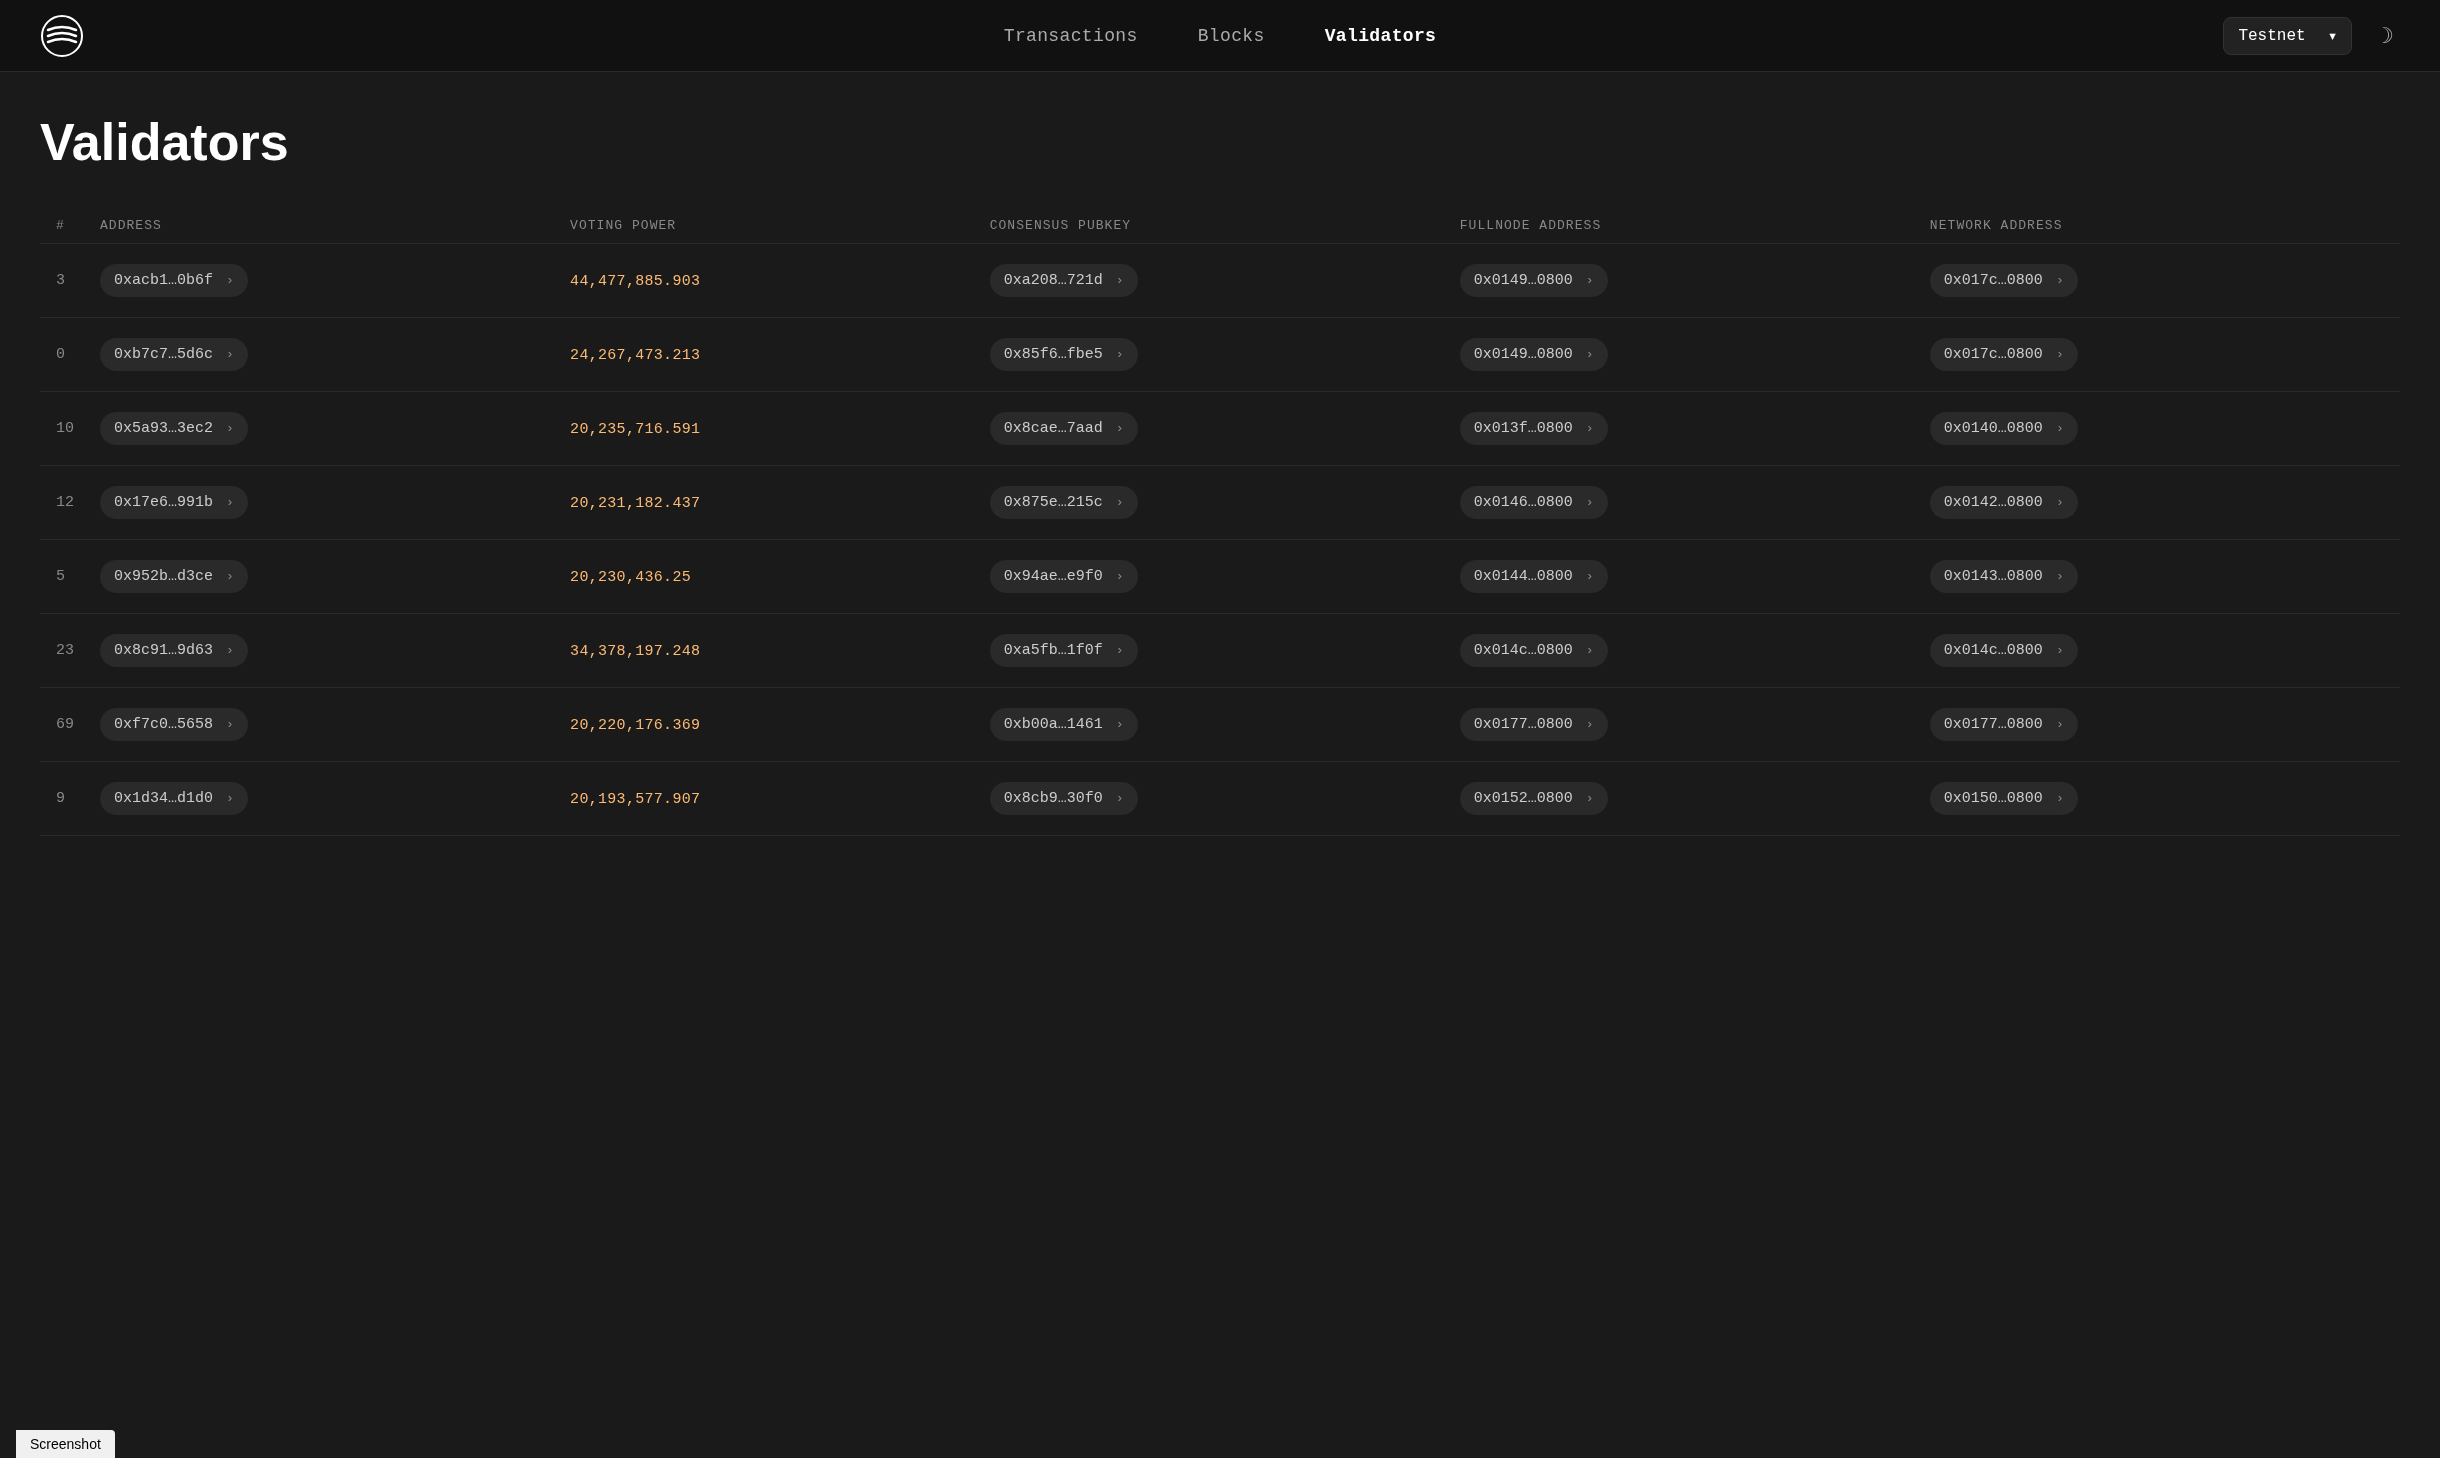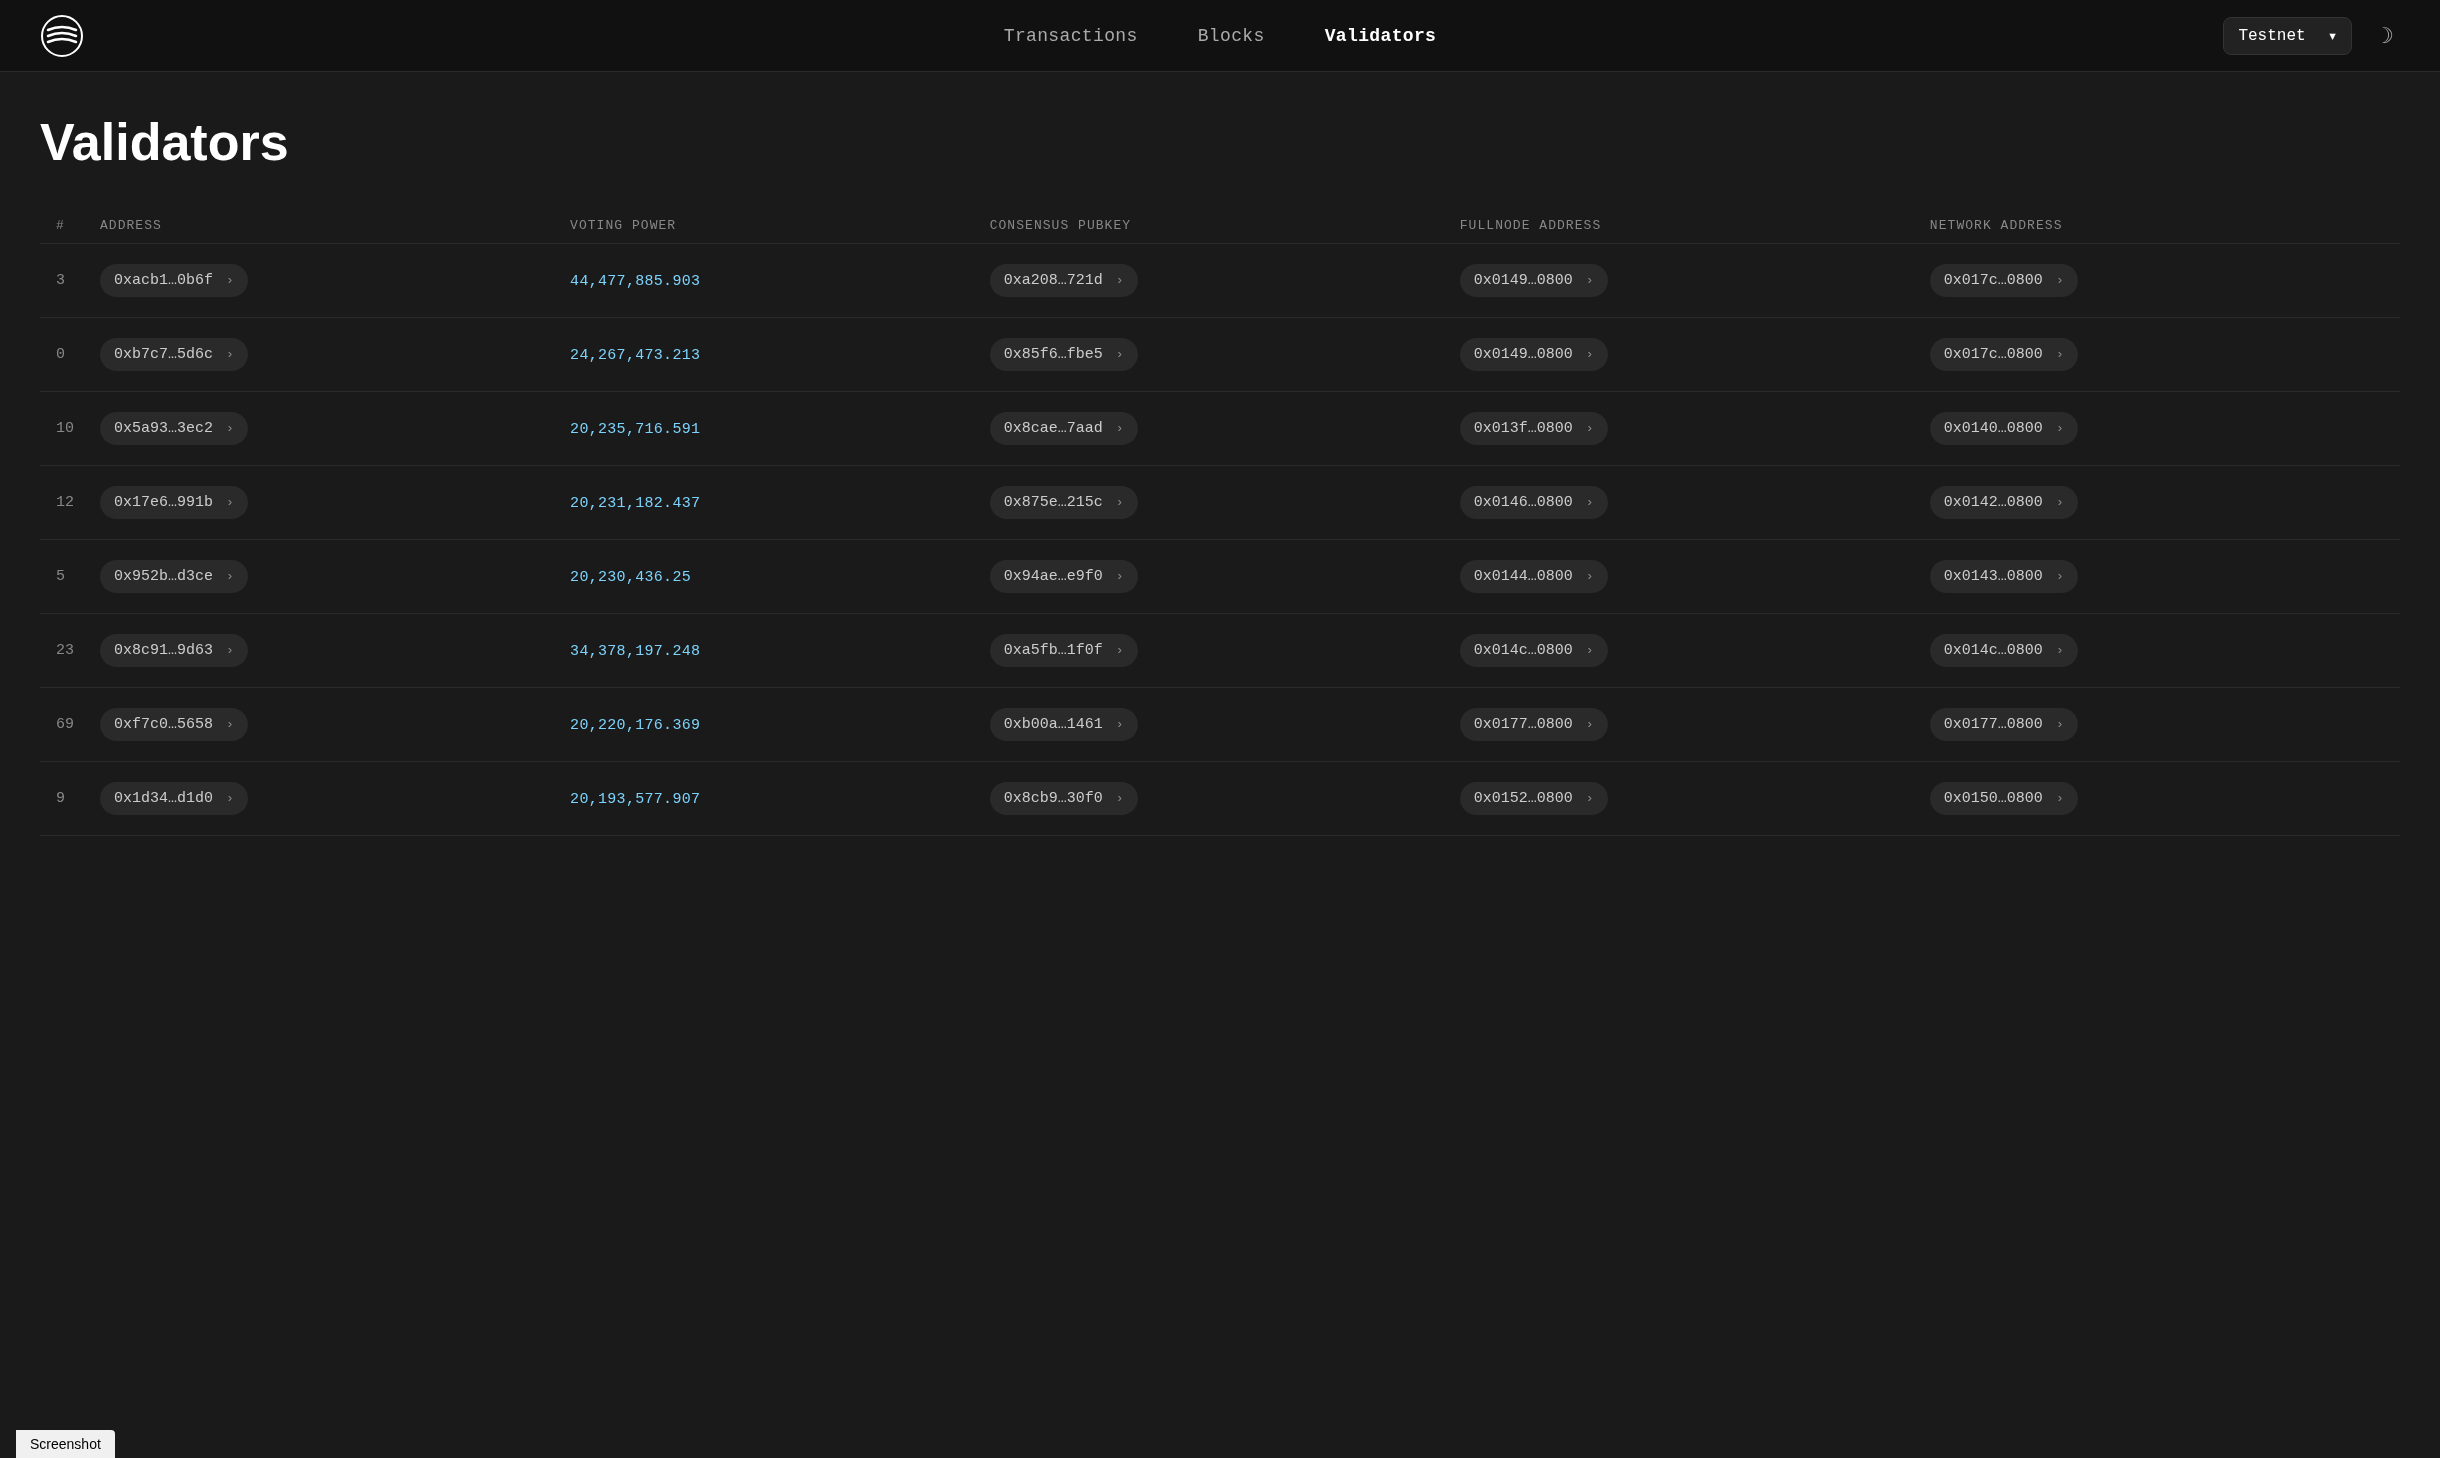--- a/index.html
+++ b/index.html
@@ -156,21 +156,21 @@
       white-space: nowrap;
     }
 
     .address-badge .chevron {
       color: #888888;
       font-size: 13px;
     }
 
     .voting-power {
       font-size: 15px;
-      color: #7dd3fc;
+      color: #fdba74;
       letter-spacing: 0.02em;
     }
 
     
     .screenshot-label {
       position: fixed;
       bottom: 0;
       left: 16px;
       background-color: #f0f0f0;
       color: #000000;

